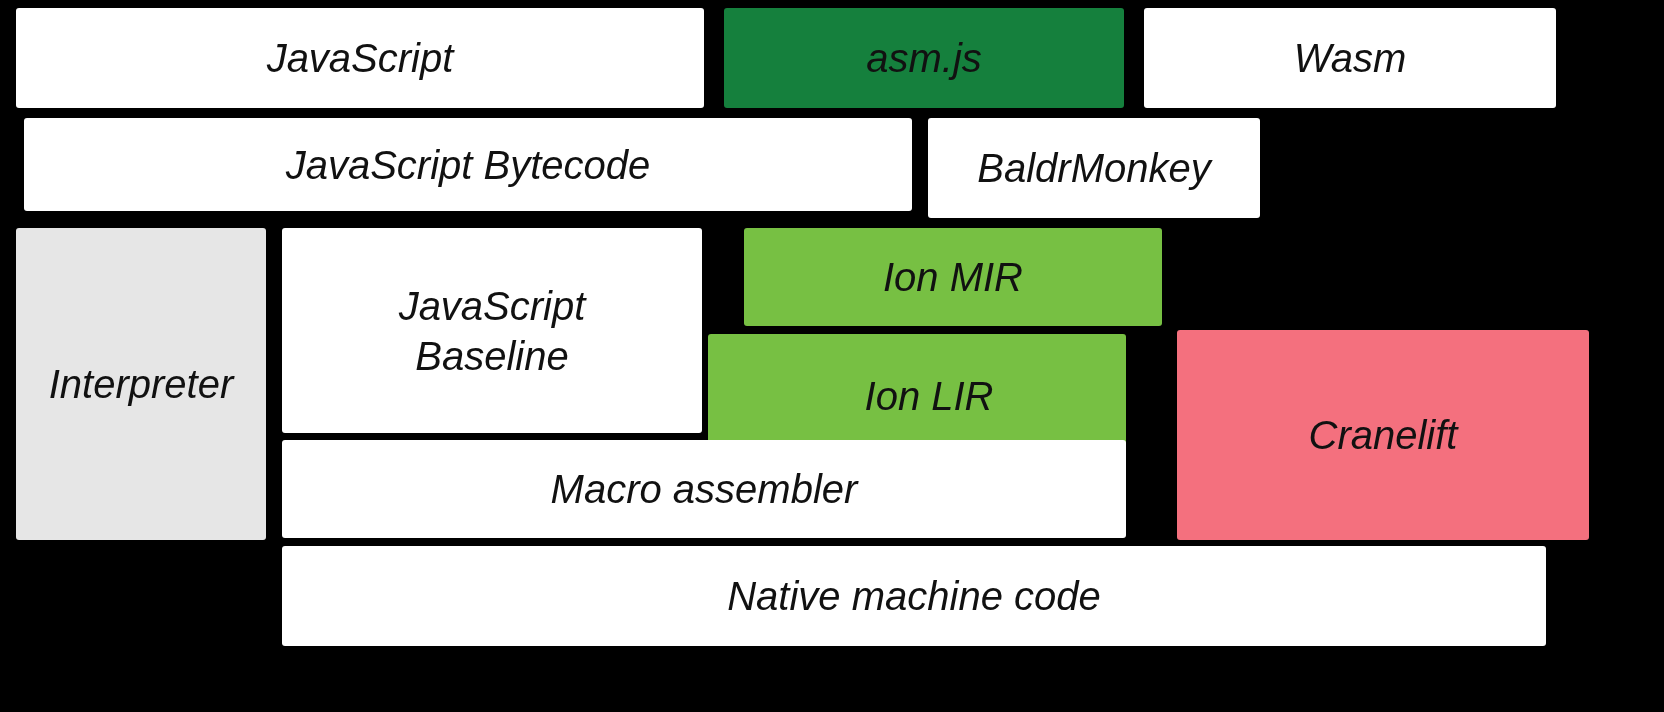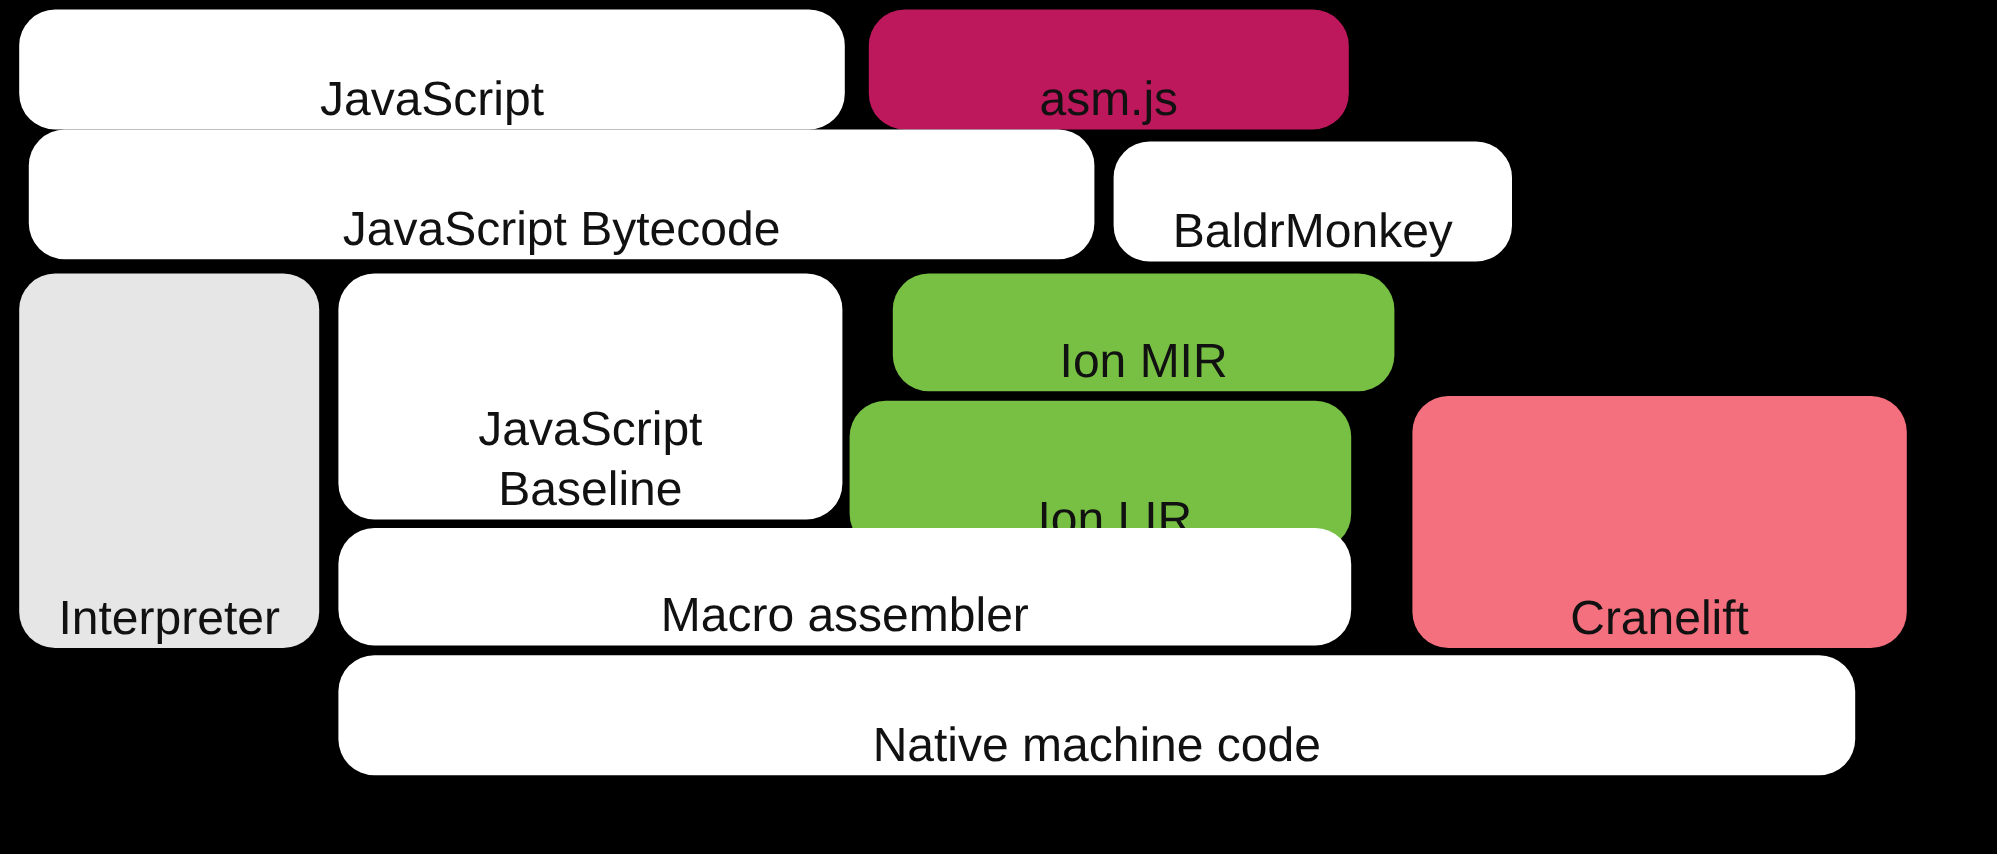--- a/index.html
+++ b/index.html
@@ -10,63 +10,67 @@
   .canvas {
     position: relative;
     width: 1664px;
     height: 712px;
     background: #000000;
     overflow: hidden;
     font-family: "Liberation Sans", "DejaVu Sans", sans-serif;
   }
   .box {
     position: absolute;
-    border-radius: 30px;
+    border-radius: 3px;
     display: flex;
-    align-items: flex-end;
+    align-items: center;
     justify-content: center;
     box-sizing: border-box;
+    font-style: italic;
   }
   .label {
     color: #111111;
     font-size: 40px;
     line-height: 1.25;
     text-align: center;
     white-space: normal;
   }
   
   .b-javascript        { left: 16px;   top: 8px;   width: 688px;  height: 100px; }
   .b-asmjs             { left: 724px;  top: 8px;   width: 400px;  height: 100px; }
   .b-wasm              { left: 1144px; top: 8px;   width: 412px;  height: 100px; }
   
-  .b-js-bytecode       { left: 24px;   top: 108px; width: 888px;  height: 108px; }
+  .b-js-bytecode       { left: 24px;   top: 118px; width: 888px;  height: 93px; }
   .b-baldrmonkey       { left: 928px;  top: 118px; width: 332px;  height: 100px; }
   
   .b-interpreter       { left: 16px;   top: 228px; width: 250px;  height: 312px; }
   .b-js-baseline       { left: 282px;  top: 228px; width: 420px;  height: 205px; }
   .b-js-baseline .label { max-width: 280px; }
   .b-ion-mir           { left: 708px;  top: 228px; width: 418px;  height: 98px;  }
   .b-ion-lir           { left: 708px;  top: 334px; width: 418px;  height: 124px; padding-left: 24px;  }
   .b-cranelift         { left: 1134px; top: 330px; width: 412px;  height: 210px; }
   .b-macro-assembler   { left: 282px;  top: 440px; width: 844px;  height: 98px;  }
   .b-native-machine    { left: 282px;  top: 546px; width: 1264px; height: 100px; }
 </style>
 </head>
 <body>
 
 <div class="canvas">
 
   <div class="box b-javascript" style="background-color: rgb(255, 255, 255);">
     <span class="label">JavaScript</span>
   </div>
 
-  <div class="box b-asmjs" style="background-color: #be185d;">
+  <div class="box b-asmjs" style="background-color: #15803d;">
     <span class="label">asm.js</span>
   </div>
 
+  <div class="box b-wasm" style="background-color: rgb(255, 255, 255);">
+    <span class="label">Wasm</span>
+  </div>
 
   <div class="box b-js-bytecode" style="background-color: rgb(255, 255, 255);">
     <span class="label">JavaScript Bytecode</span>
   </div>
 
   <div class="box b-baldrmonkey" style="background-color: rgb(255, 255, 255);">
     <span class="label">BaldrMonkey</span>
   </div>
 
   <div class="box b-interpreter" style="background-color: rgb(230, 230, 230);">

